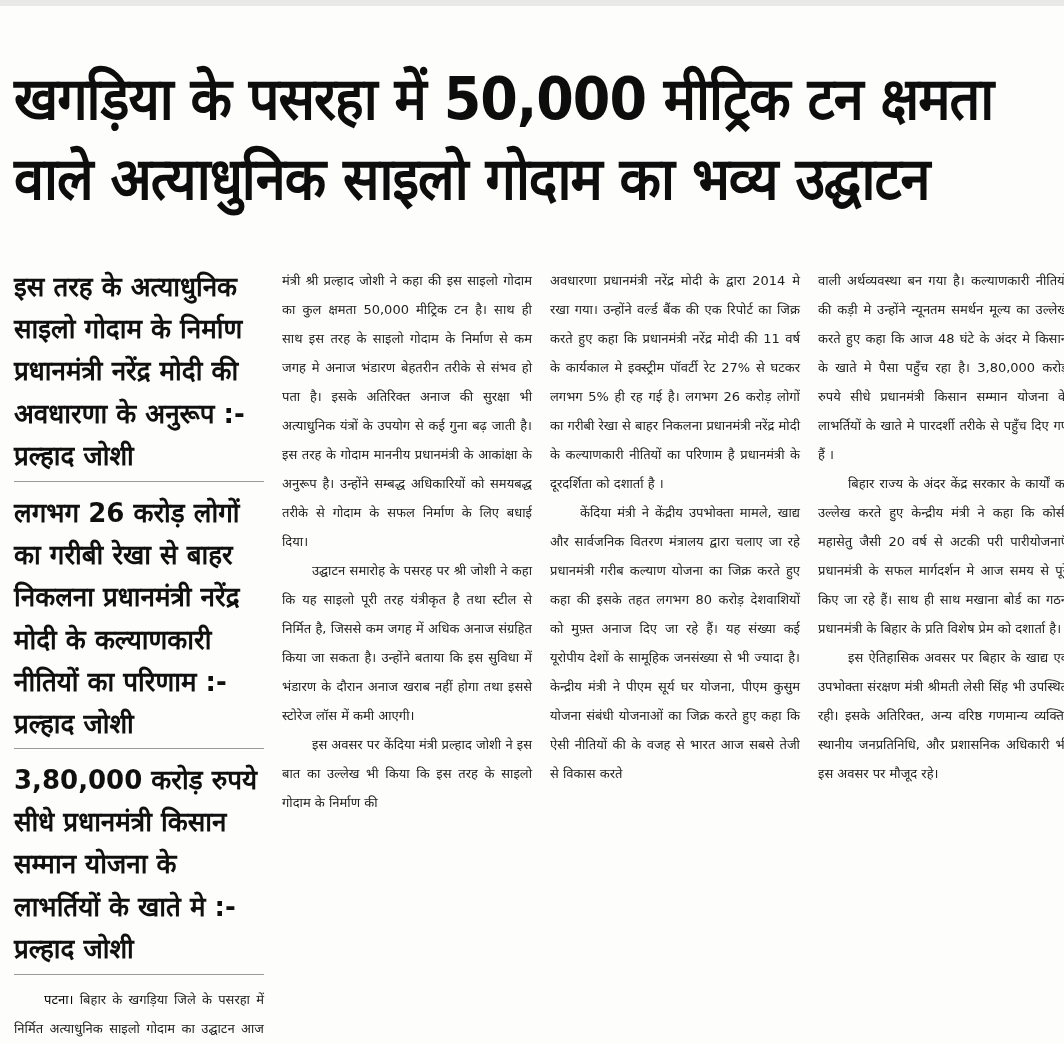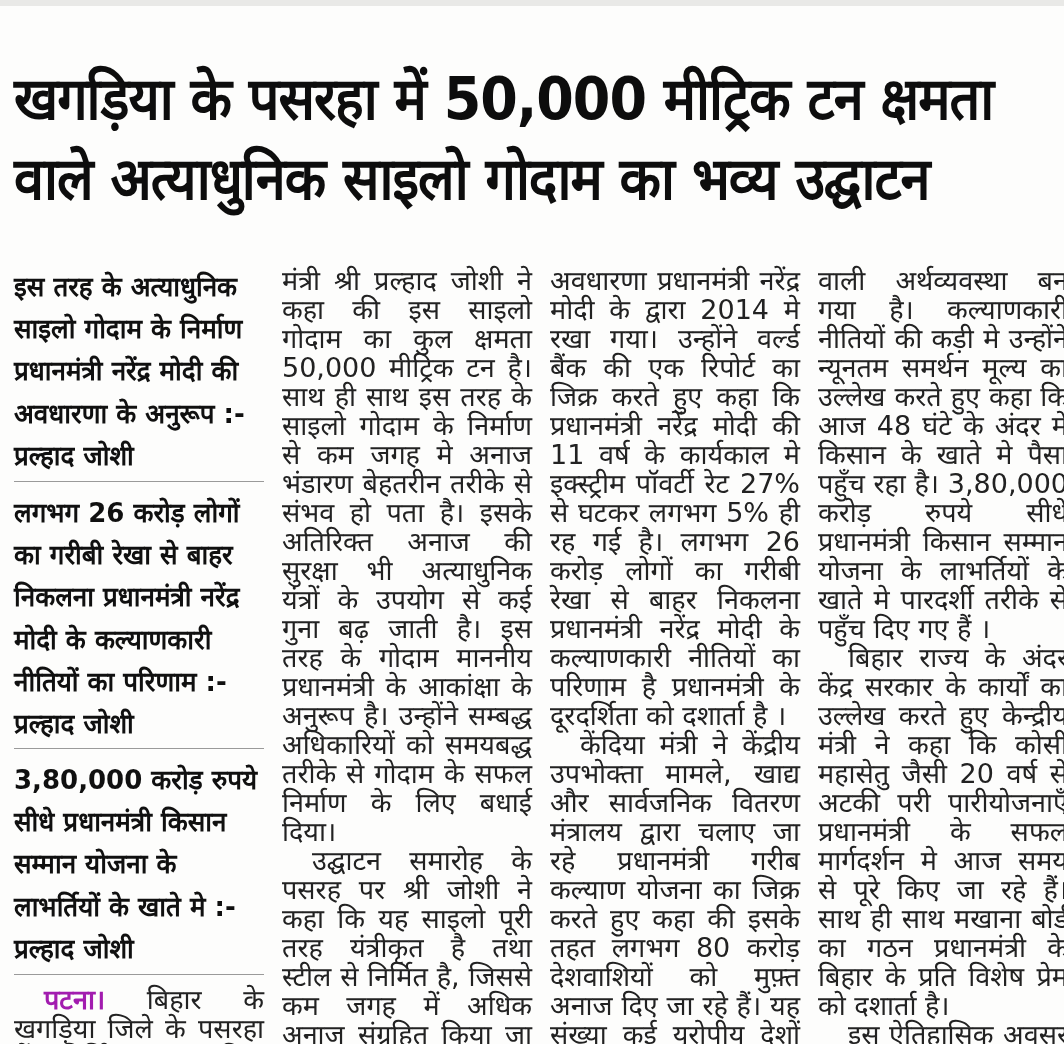--- a/index.html
+++ b/index.html
@@ -56,32 +56,32 @@
     transform: scaleY(1.03);
     transform-origin: top left;
   }
   .rule {
     border: none;
     border-top: 1.5px solid #9a9a9a;
     margin: 10px 0 10px 0;
     width: 100%;
   }
   .body-para {
-    font-size: 27px;
+    font-size: 13px;
     line-height: 29px;
     text-align: justify;
     color: #222222;
     margin: 0 0 0 0;
   }
   .body-para.indent {
     text-indent: 30px;
   }
   .dateline {
-    font-weight: 700;
-    color: #a21caf;
+    font-weight: 400;
+    color: #000000;
   }
 </style>
 </head>
 <body>
 
 <div class="page">
 
   <h1 class="headline">
     <span class="hl-line">खगड़िया के पसरहा में 50,000 मीट्रिक टन क्षमता</span>
     <span class="hl-line">वाले अत्याधुनिक साइलो गोदाम का भव्य उद्घाटन</span>

